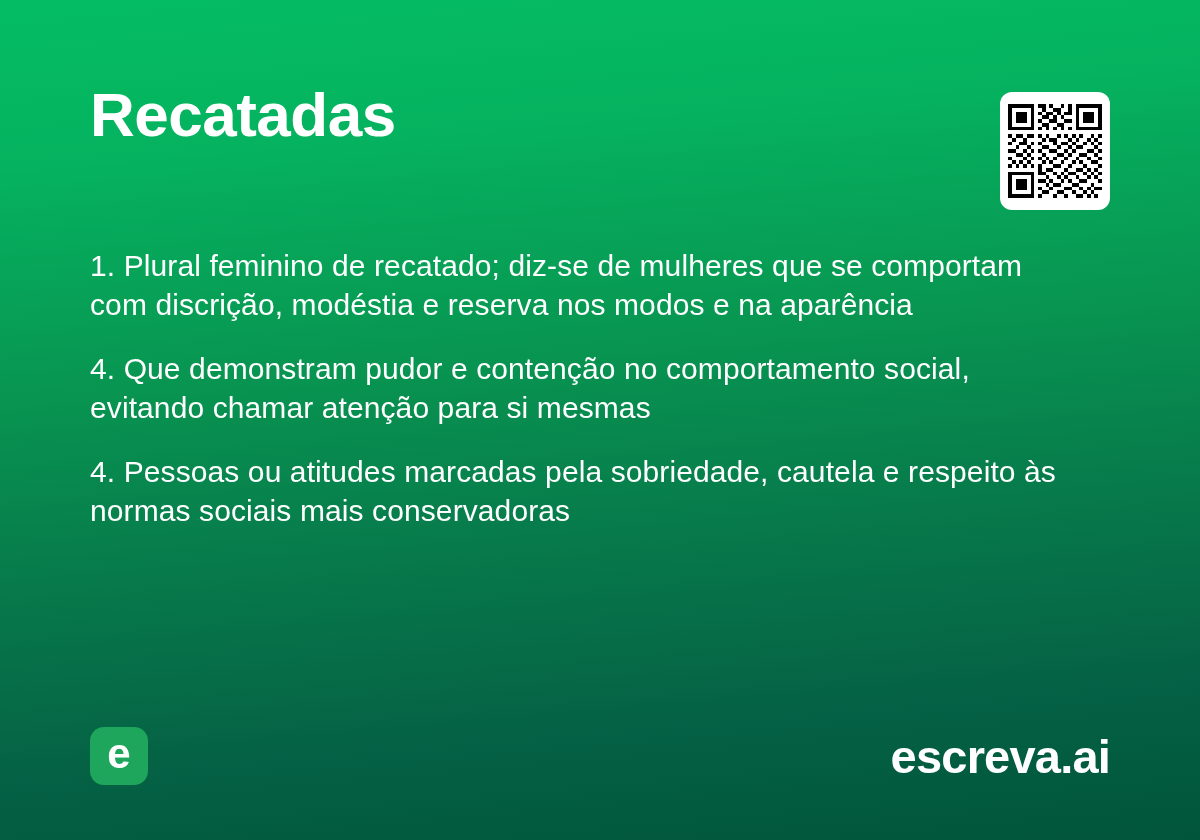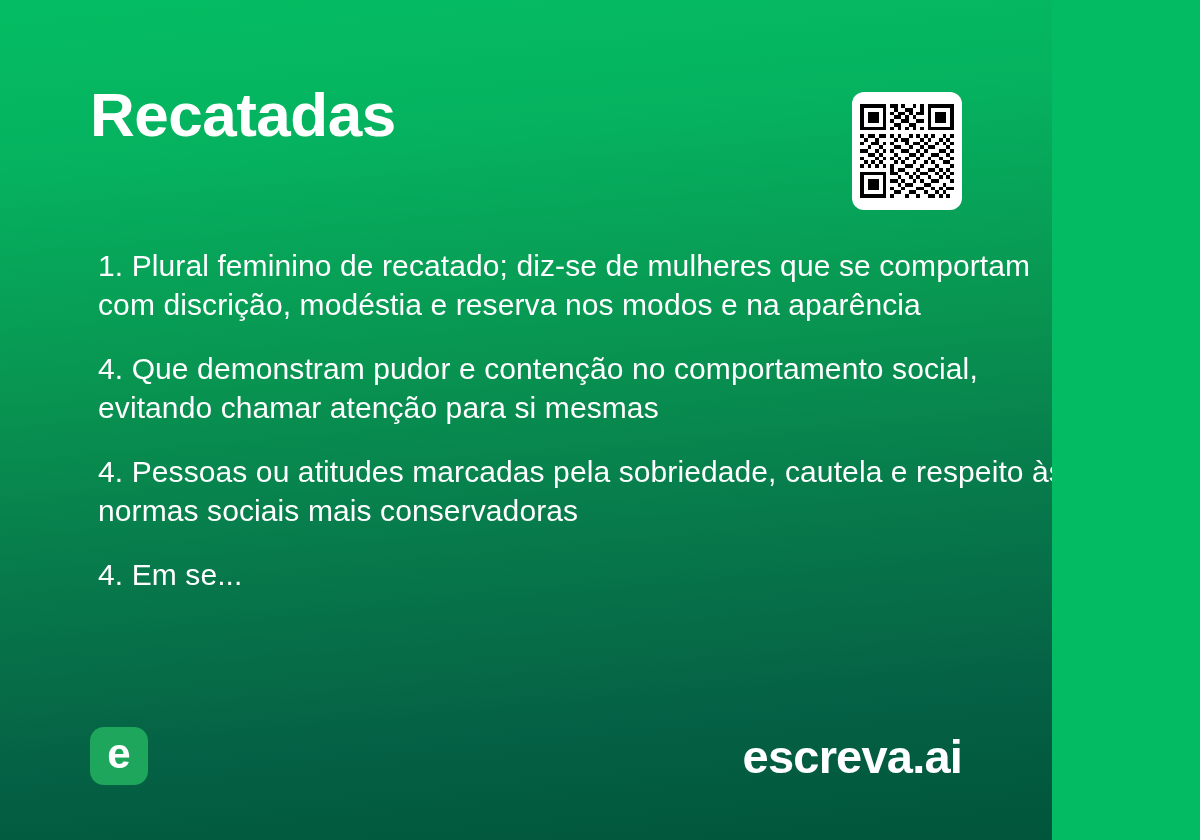--- a/index.html
+++ b/index.html
@@ -10,21 +10,21 @@
     overflow: hidden;
   }
 
   body {
     font-family: "Liberation Sans", sans-serif;
     background: #03BB62;
   }
 
   .card {
     position: relative;
-    width: 1052px;
+    width: 1200px;
     height: 840px;
     background: linear-gradient(175deg,
                 #04BD63 0%,
                 #05B25F 18%,
                 #089551 42%,
                 #077A4B 62%,
                 #056245 82%,
                 #00553A 100%);
     overflow: hidden;
   }
@@ -70,21 +70,20 @@
   }
 
   .qr-wrap svg { display: block; width: 100%; height: 100%; }
 
   
   .definitions {
     position: absolute;
     left: 90px;
     top: 246px;
     width: 990px;
-    margin-left: 8px;
   }
 
   .definition {
     font-size: 30px;
     line-height: 1.30;
     font-weight: 400;
     color: #ffffff;
     margin-bottom: 25px;
     letter-spacing: 0.1px;
   }
@@ -364,21 +363,20 @@
           <rect x="21" y="24" width="1" height="1"></rect>
         <rect x="23" y="24" width="1" height="1"></rect>
       </g>
     </svg>
   </div>
 
   <div class="definitions">
     <p class="definition">1. Plural feminino de recatado; diz-se de mulheres que se comportam com discrição, modéstia e reserva nos modos e na aparência</p>
     <p class="definition">4. Que demonstram pudor e contenção no comportamento social, evitando chamar atenção para si mesmas</p>
     <p class="definition">4. Pessoas ou atitudes marcadas pela sobriedade, cautela e respeito às normas sociais mais conservadoras</p>
-    <p class="definition">4. Em se...</p>
   </div>
 
   <div class="footer">
     <div class="logo-mark">
       <span>e</span>
     </div>
     <div class="brand">escreva.ai</div>
   </div>
 
 </div>

